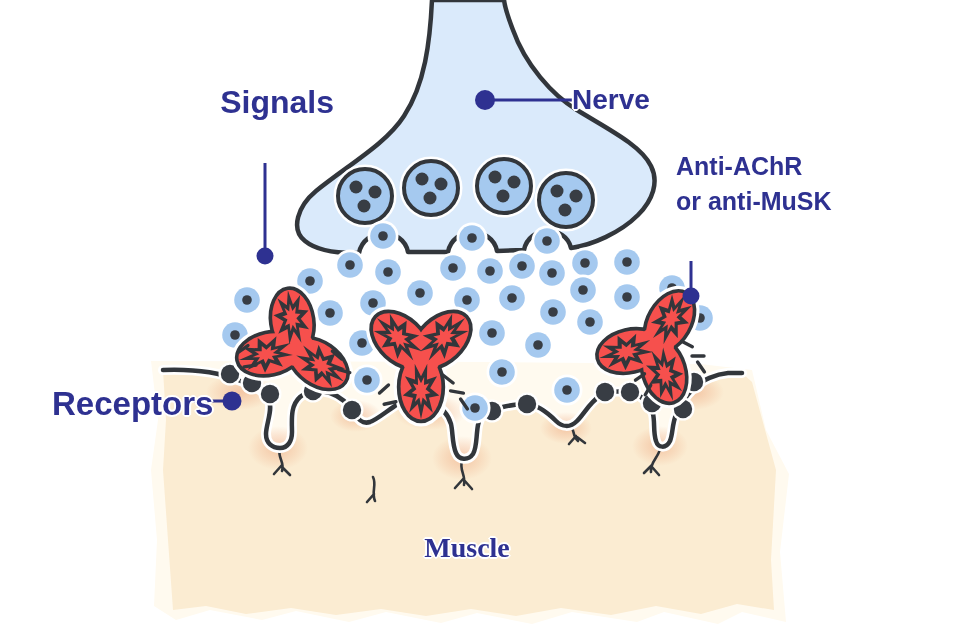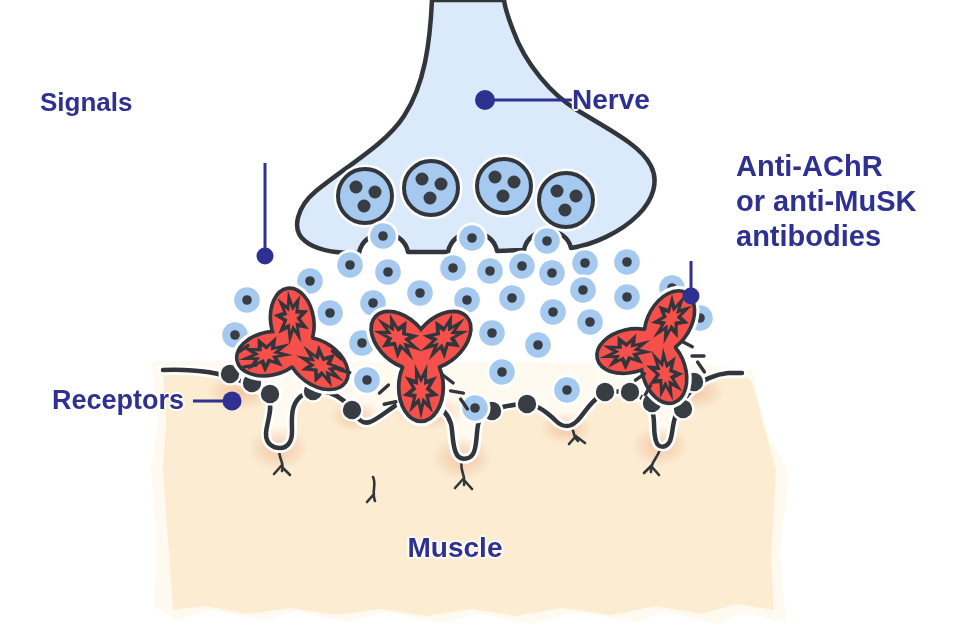--- a/index.html
+++ b/index.html
@@ -4,25 +4,25 @@
 <style>
   html,body{margin:0;padding:0;}
   body{width:974px;height:641px;position:relative;background:#ffffff;overflow:hidden;
        font-family:"Liberation Sans", sans-serif;}
   #stage{position:absolute;inset:0;width:974px;height:641px;}
   svg{position:absolute;left:0;top:0;}
   .lbl{position:absolute;font-weight:bold;color:#2e3191;
        text-shadow:-2px 0 0 #fff,2px 0 0 #fff,0 -2px 0 #fff,0 2px 0 #fff,
                    -1px -1px 0 #fff,1px 1px 0 #fff,-1px 1px 0 #fff,1px -1px 0 #fff;
        white-space:nowrap;}
-  .lbl-signals{left:40px;top:85px;width:294px;font-size:26px;line-height:34px;}
+  .lbl-signals{left:40px;top:85px;width:294px;text-align:right;font-size:32px;line-height:34px;}
   .lbl-nerve{left:572px;top:84px;font-size:28px;}
-  .lbl-antibody{left:736px;top:149px;font-size:29px;line-height:35px;}
-  .lbl-receptors{left:52px;top:385px;font-size:27px;}
-  .lbl-muscle{left:385px;top:532px;width:140px;text-align:center;font-size:28px;}
+  .lbl-antibody{left:676px;top:149px;font-size:25px;line-height:35px;}
+  .lbl-receptors{left:52px;top:385px;font-size:33px;}
+  .lbl-muscle{left:397px;top:532px;width:140px;text-align:center;font-size:28px;font-family:Liberation Serif, serif;}
   .lbl span{display:block;}
 </style>
 </head>
 <body>
 
 <div id="stage">
   <svg width="974" height="641" viewBox="0 0 974 641">
       <defs>
         <radialGradient id="foldShadow">
           <stop offset="0%" stop-color="#f0b28c" stop-opacity="0.65"></stop>
@@ -379,19 +379,18 @@
 
   <div class="lbl lbl-signals">
     <span>Signals</span>
   </div>
 
   <div class="lbl lbl-nerve">Nerve</div>
 
   <div class="lbl lbl-antibody">
     <span>Anti-AChR</span>
     <span>or anti-MuSK</span>
-    <span>antibodies</span>
   </div>
 
   <div class="lbl lbl-receptors">Receptors</div>
 
   <div class="lbl lbl-muscle">Muscle</div>
 </div>
 
 </body></html>

